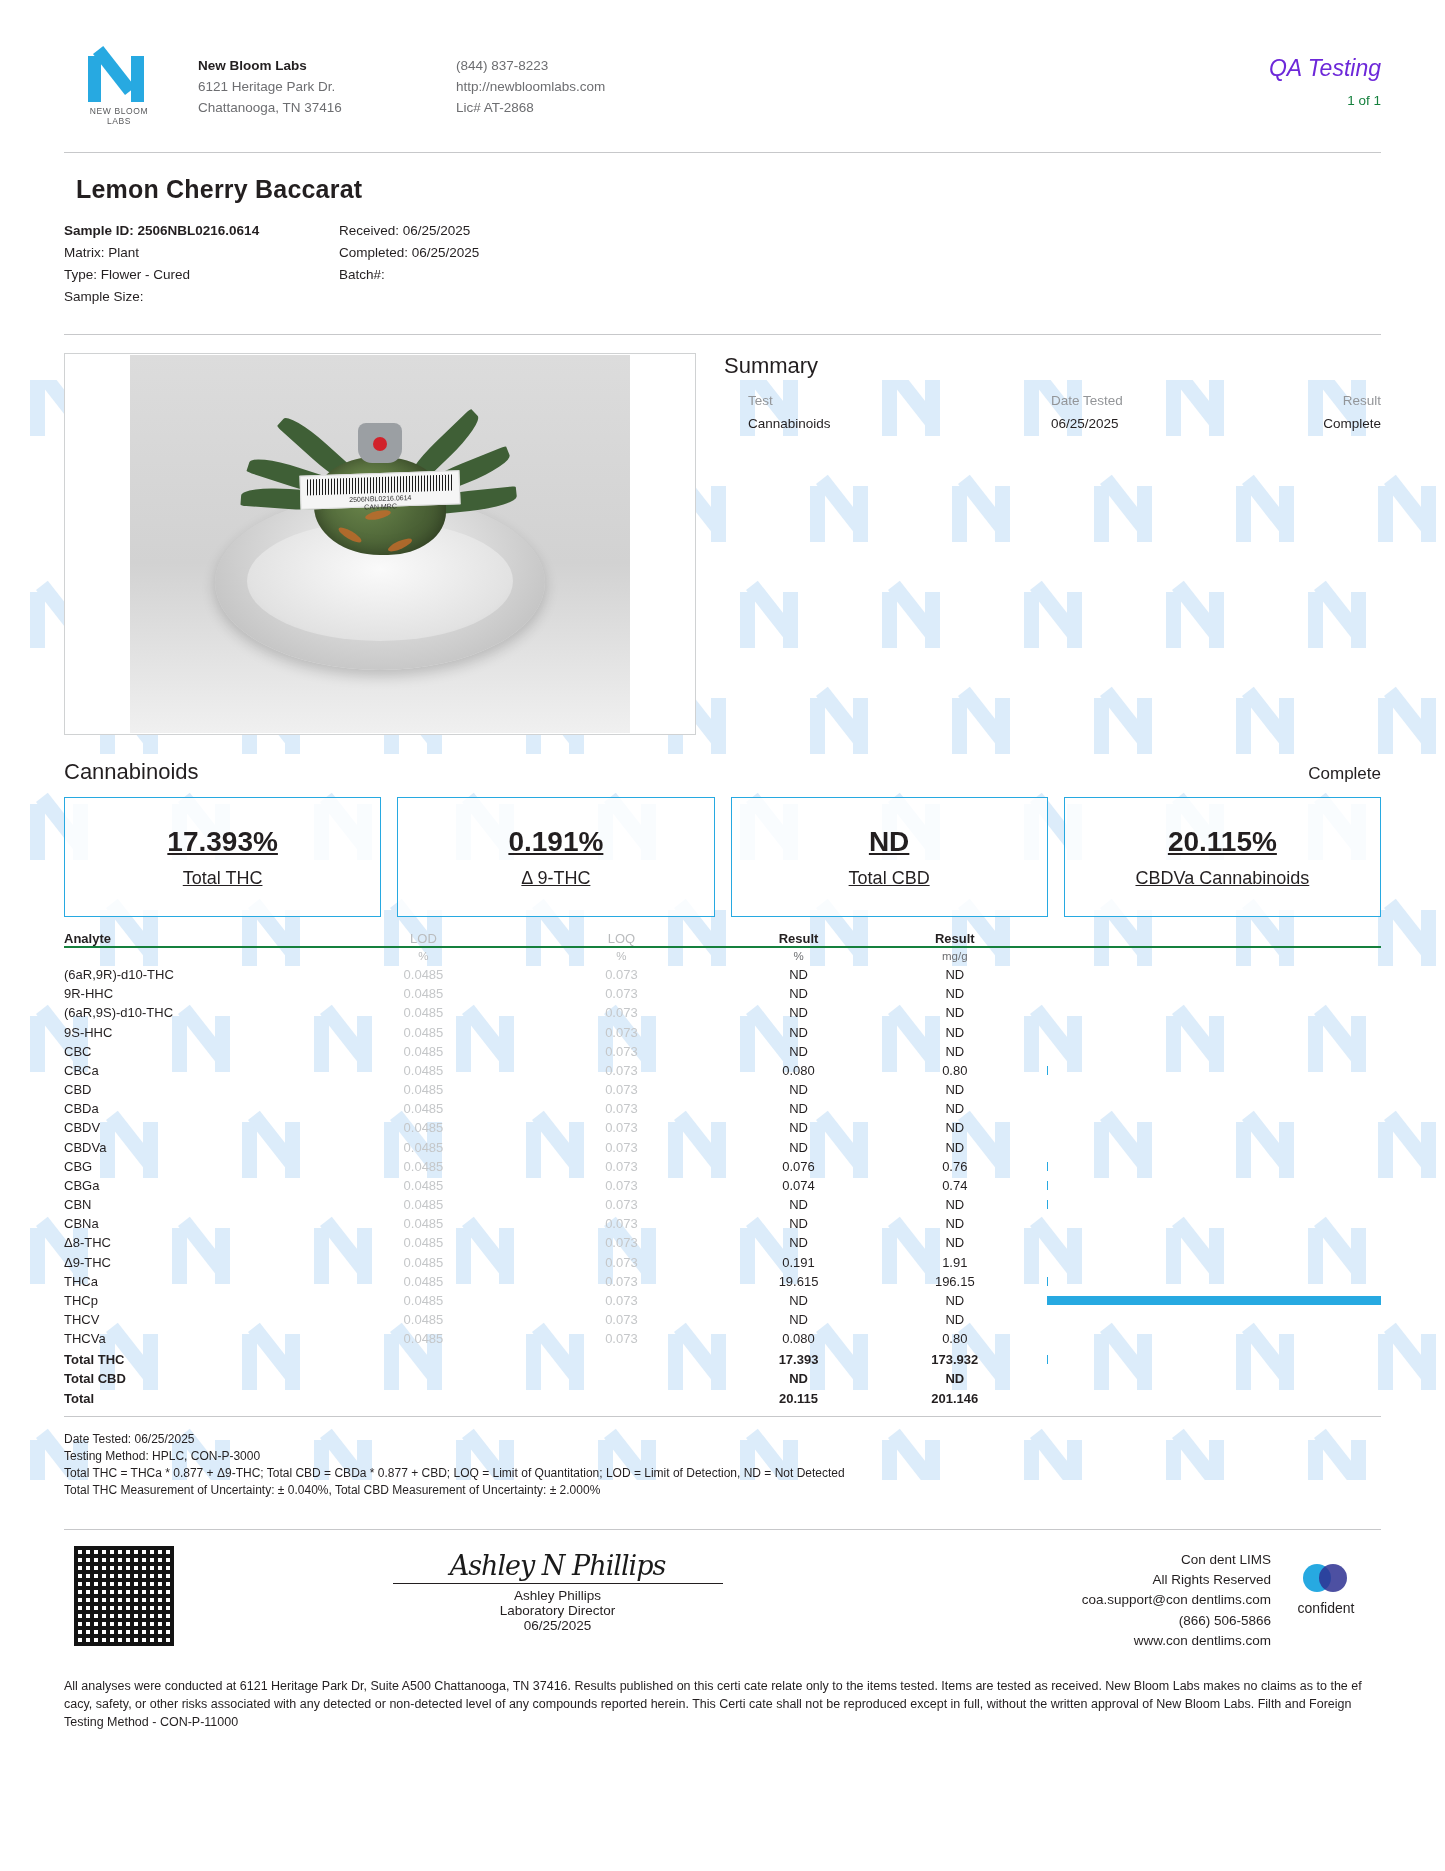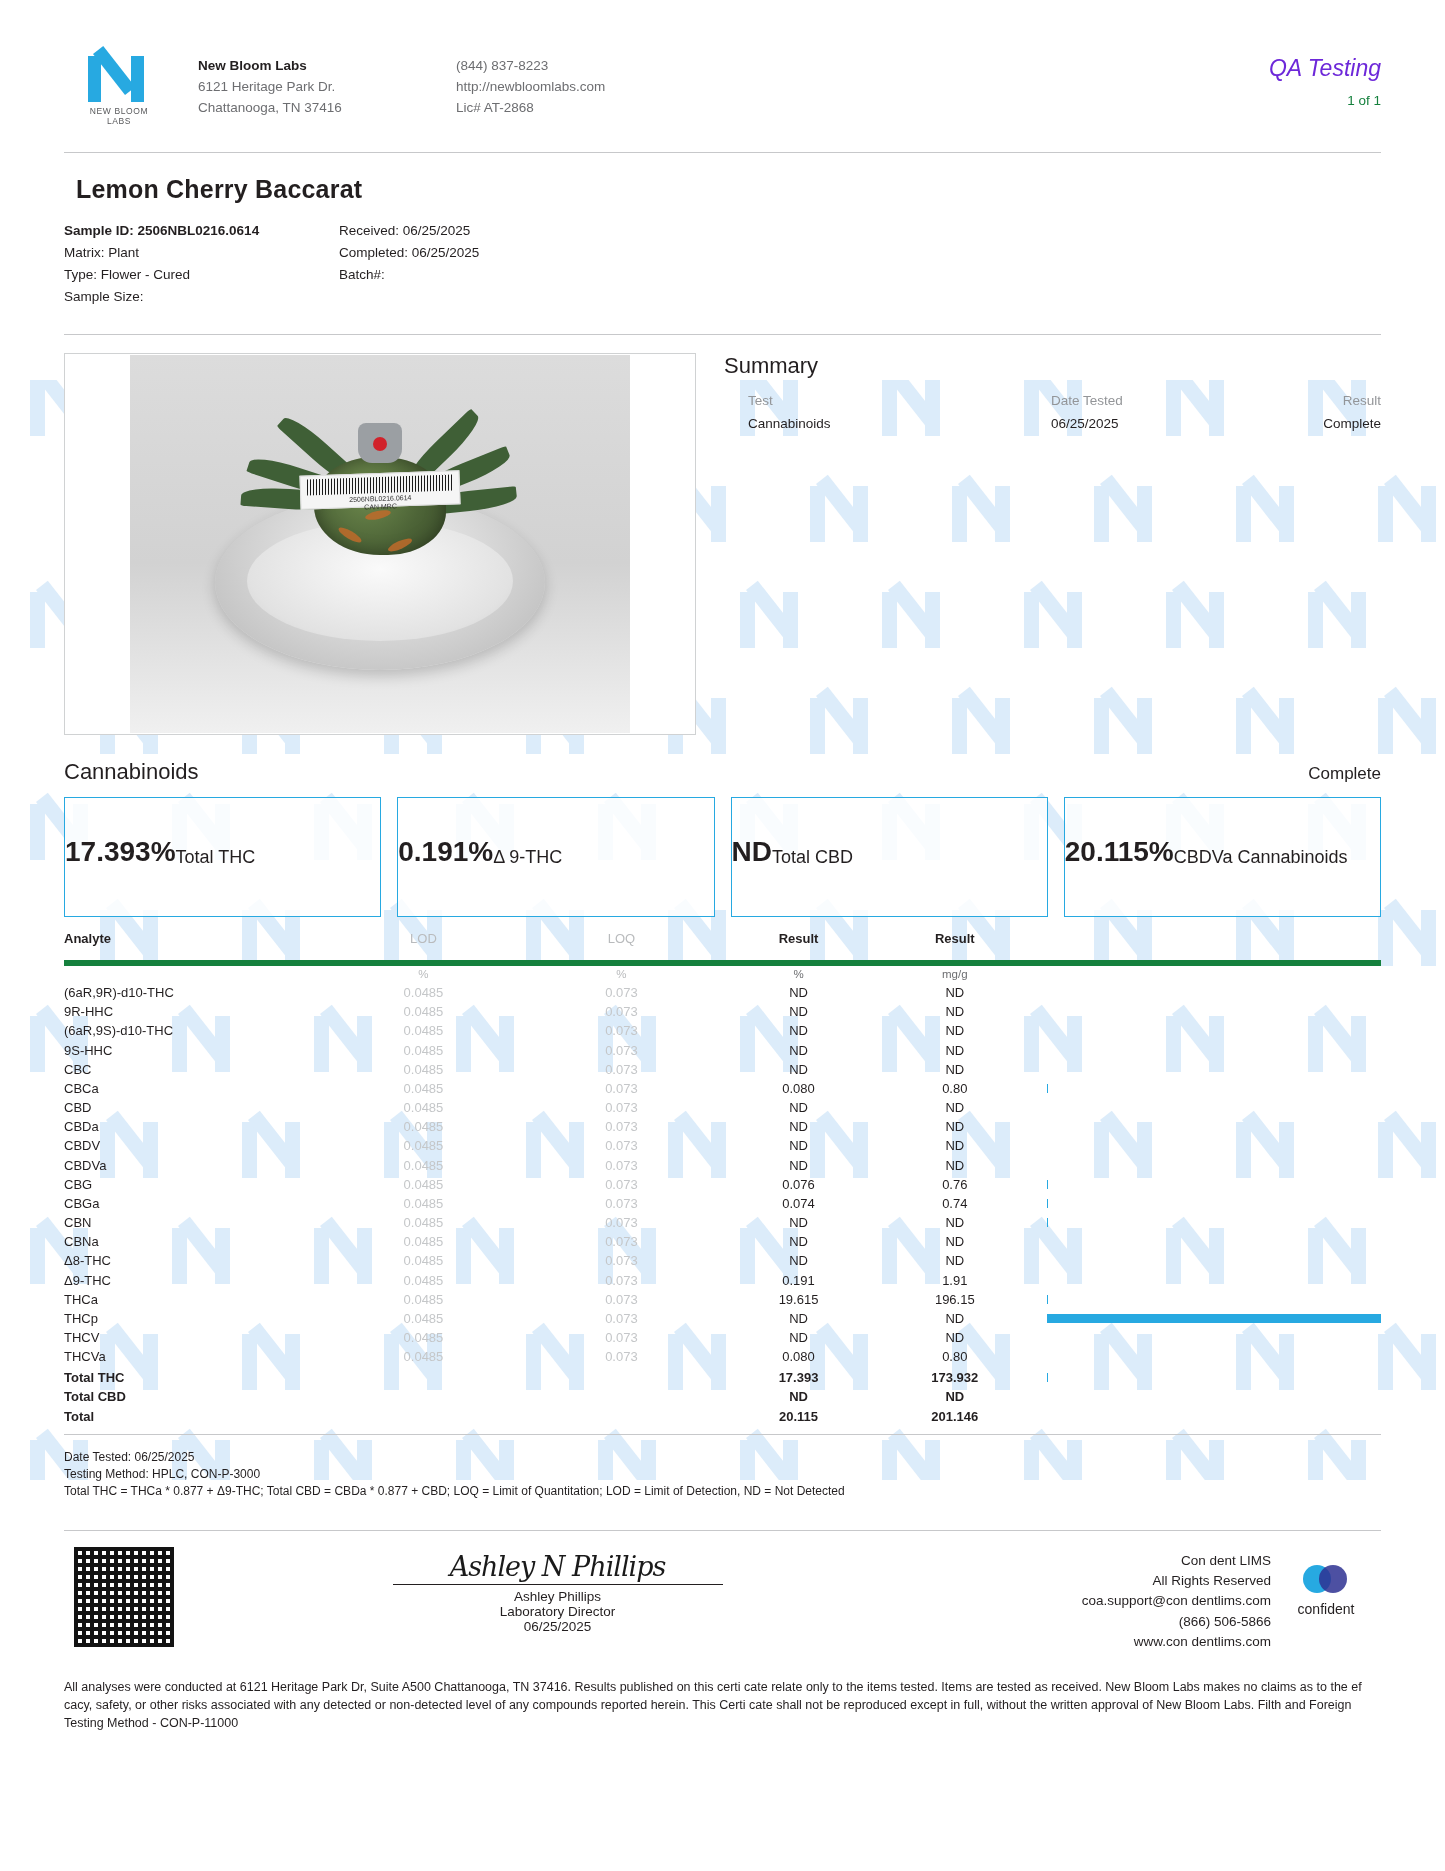--- a/index.html
+++ b/index.html
@@ -340,23 +340,25 @@
   .cards {
     display: flex;
     gap: 16px;
     margin-top: 12px;
   }
   .card {
     flex: 1;
     border: 1px solid #27a9e1;
     height: 118px;
     display: flex;
-    flex-direction: row;
+    flex-direction: column;
     align-items: center;
+    justify-content: center;
     background: rgba(255,255,255,.82);
+    text-decoration: underline;
   }
   .card-val {
     font-size: 28px;
     font-weight: bold;
     margin-bottom: 10px;
   }
   .card-label {
     font-size: 18px;
     font-weight: normal;
   }
@@ -364,22 +366,22 @@
   
   table.analytes {
     width: 100%;
     border-collapse: collapse;
     margin-top: 14px;
     font-size: 13px;
   }
   table.analytes th {
     font-size: 13px;
     font-weight: bold;
-    padding: 0 0 14px 0;
-    border-bottom: 6px solid #15803d;
+    padding: 0 0 0 0;
+    border-bottom: 2px solid #15803d;
   }
   table.analytes th.lod, table.analytes th.loq {
     color: #b9bbbd;
     font-weight: normal;
   }
   .unit-row td {
     color: #b9bbbd;
     font-size: 11.5px;
     padding-bottom: 1px;
   }
@@ -1188,20 +1190,21 @@
             <td class="c-res2">201.146</td>
             <td class="c-bar"></td>
           </tr>
         </tbody>
     </table>
 
     <div class="notes">
       <div>Date Tested: 06/25/2025</div>
       <div>Testing Method: HPLC, CON-P-3000</div>
       <div>Total THC = THCa * 0.877 + Δ9-THC; Total CBD = CBDa * 0.877 + CBD; LOQ = Limit of Quantitation; LOD = Limit of Detection, ND = Not Detected</div>
+      <div>Total THC Measurement of Uncertainty: ± 0.040%, Total CBD Measurement of Uncertainty: ± 2.000%</div>
     </div>
 
     <div class="footer-rule"></div>
     <div class="footer">
       <div class="qr"></div>
       <div class="sig-block">
         <div class="sig-script">Ashley N Phillips</div>
         <div class="sig-line"></div>
         <div class="sig-name">Ashley Phillips</div>
         <div class="sig-role">Laboratory Director</div>

